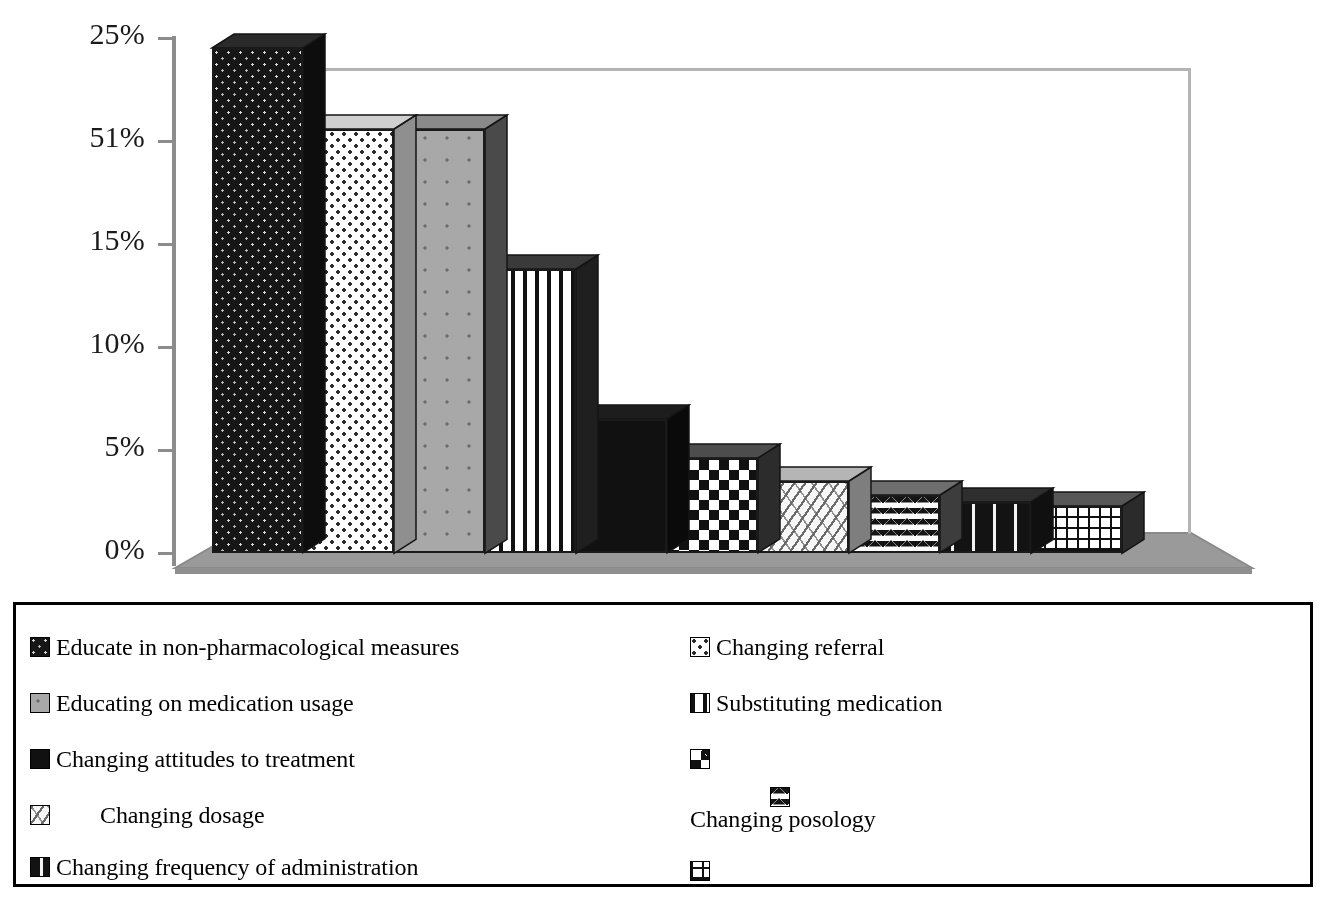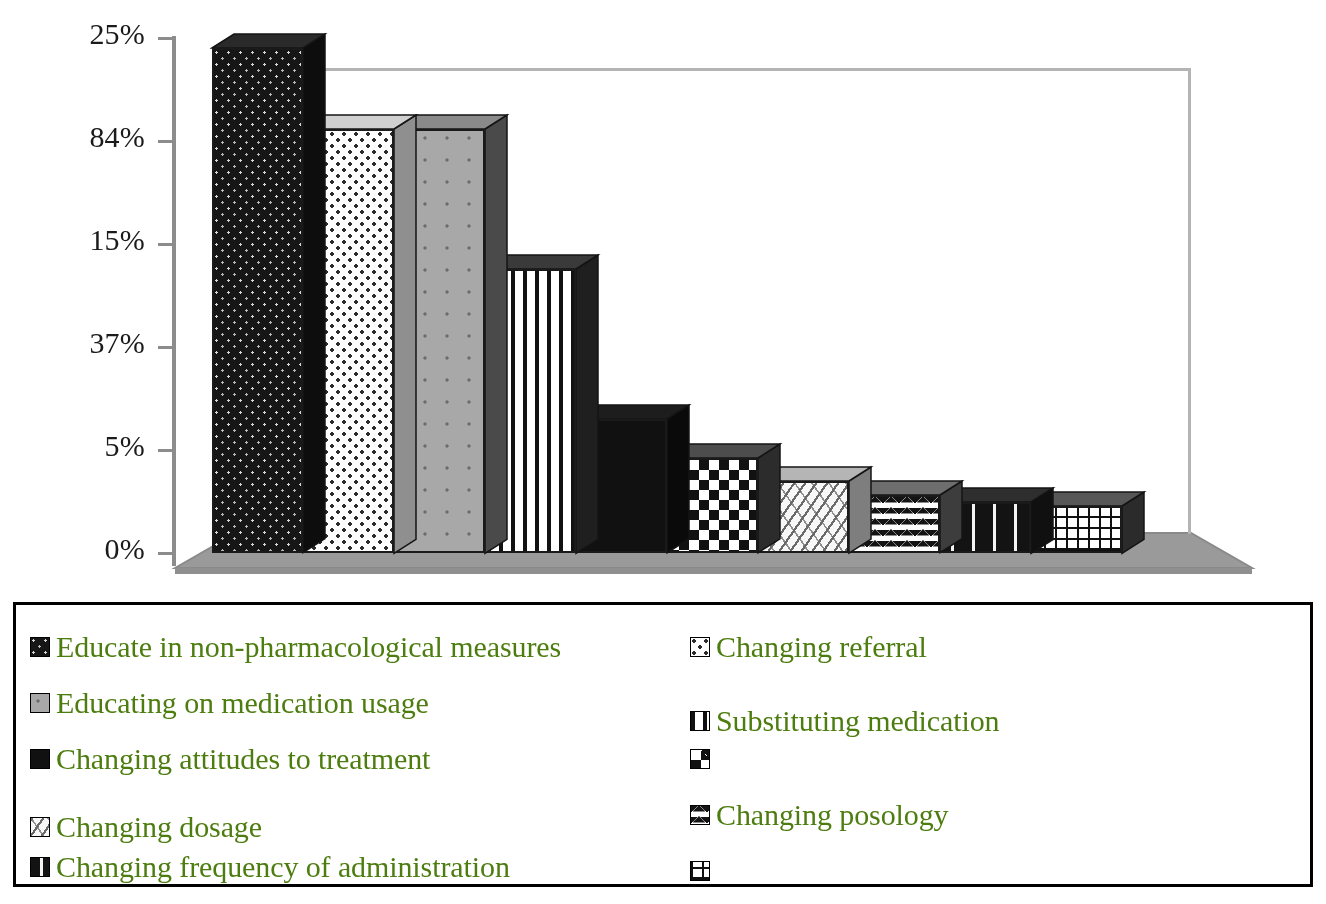--- a/index.html
+++ b/index.html
@@ -119,21 +119,21 @@
   #legend-col-right{left:660px;width:637px;}
   .legend-row{
     position:absolute;left:14px;height:56px;display:flex;align-items:center;
   }
   .legend-swatch{
     width:20px;height:20px;flex:0 0 20px;
     border:1.5px solid #000;box-sizing:border-box;
     margin-right:6px;
   }
   .legend-label{
-    font-size:30px;color:#4d7c0f;white-space:nowrap;line-height:1;
+    font-size:24px;color:#000000;white-space:nowrap;line-height:1;
     letter-spacing:-0.1px;
   }
 </style>
 </head>
 <body>
 
 <div id="chart-figure">
 
   <svg id="floor" viewBox="0 0 1326 592" preserveAspectRatio="none">
     <polygon points="175,568 236,533 1191,533 1252,568" fill="#9a9a9a" stroke="#8a8a8a" stroke-width="2"></polygon>
@@ -149,27 +149,27 @@
       <div class="y-tick" style="top: 243px;"></div>
       <div class="y-tick" style="top: 346px;"></div>
       <div class="y-tick" style="top: 449px;"></div>
       <div class="y-tick" style="top: 552px;"></div>
     </div>
   <div id="y-tick-labels">
       <div class="y-tick-label" style="top: 38px; left: 145px;">
         <span>25%</span>
       </div>
       <div class="y-tick-label" style="top: 141px; left: 145px;">
-        <span>84%</span>
+        <span>51%</span>
       </div>
       <div class="y-tick-label" style="top: 244px; left: 145px;">
         <span>15%</span>
       </div>
       <div class="y-tick-label" style="top: 347px; left: 145px;">
-        <span>37%</span>
+        <span>10%</span>
       </div>
       <div class="y-tick-label" style="top: 450px; left: 145px;">
         <span>5%</span>
       </div>
       <div class="y-tick-label" style="top: 553px; left: 145px;">
         <span>0%</span>
       </div>
     </div>
 
   <div id="bars">
@@ -313,42 +313,42 @@
         <span class="legend-label">Educate in non-pharmacological measures</span>
       </div>
       <div class="legend-row" style="top: 126px;">
         <span class="legend-swatch p-solid-black"></span>
         <span class="legend-label">Changing attitudes to treatment</span>
       </div>
       <div class="legend-row" style="top: 70px;">
         <span class="legend-swatch p-dots-gray"></span>
         <span class="legend-label">Educating on medication usage</span>
       </div>
-      <div class="legend-row" style="top: 194px;">
+      <div class="legend-row" style="top: 182px; gap: 44px;">
         <span class="legend-swatch p-speckle"></span>
         <span class="legend-label">Changing dosage</span>
       </div>
       <div class="legend-row" style="top: 234px;">
         <span class="legend-swatch p-dashes"></span>
         <span class="legend-label">Changing frequency of administration</span>
       </div>
     </div>
   <div class="legend-col" id="legend-col-right">
       <div class="legend-row" style="top: 14px;">
         <span class="legend-swatch p-dots-white"></span>
         <span class="legend-label">Changing referral</span>
       </div>
-      <div class="legend-row" style="top: 88px;">
+      <div class="legend-row" style="top: 70px;">
         <span class="legend-swatch p-vstripe"></span>
         <span class="legend-label">Substituting medication</span>
       </div>
       <div class="legend-row" style="top: 126px;">
         <span class="legend-swatch p-checker"></span>
       </div>
-      <div class="legend-row" style="top: 182px;">
+      <div class="legend-row" style="top: 182px; flex-direction: column;">
         <span class="legend-swatch p-zigzag"></span>
         <span class="legend-label">Changing posology</span>
       </div>
       <div class="legend-row" style="top: 238px;">
         <span class="legend-swatch p-grid"></span>
       </div>
     </div>
 </div>
 
 </body></html>

